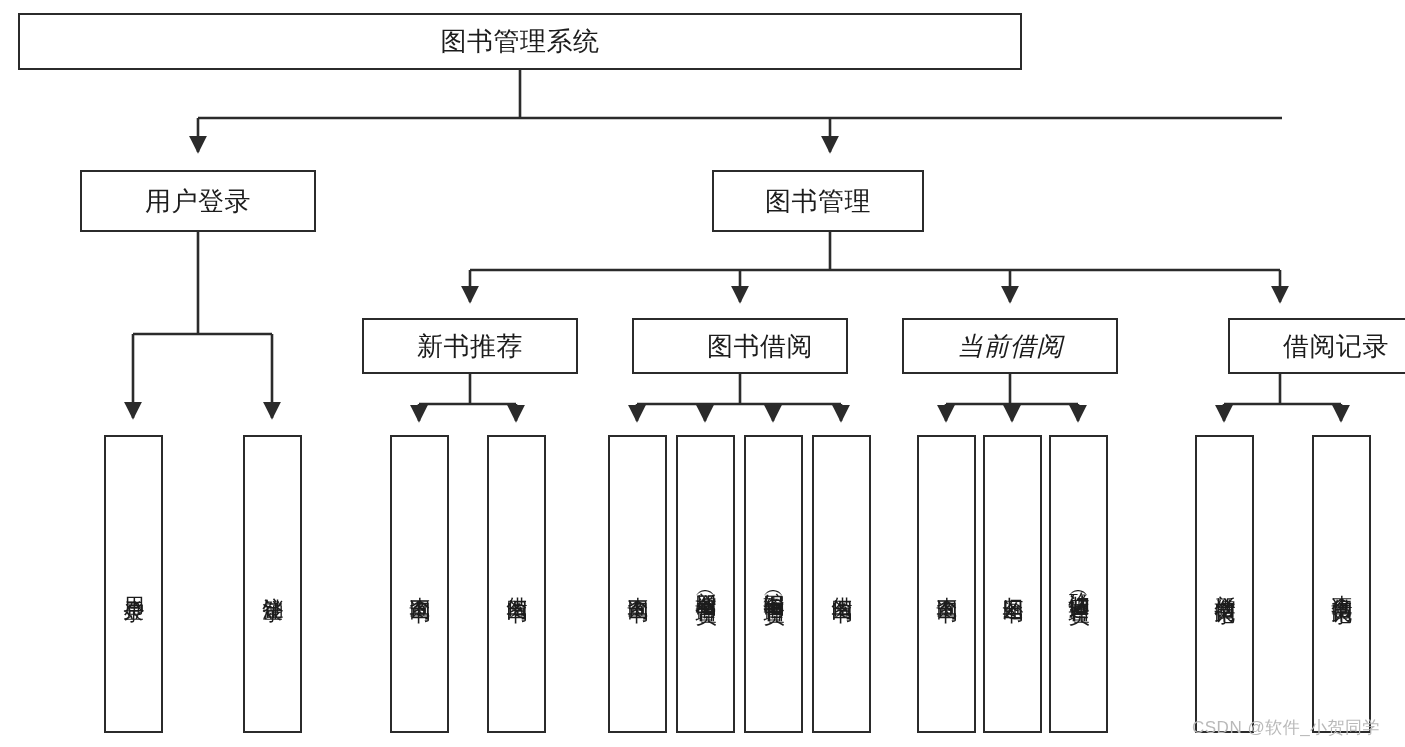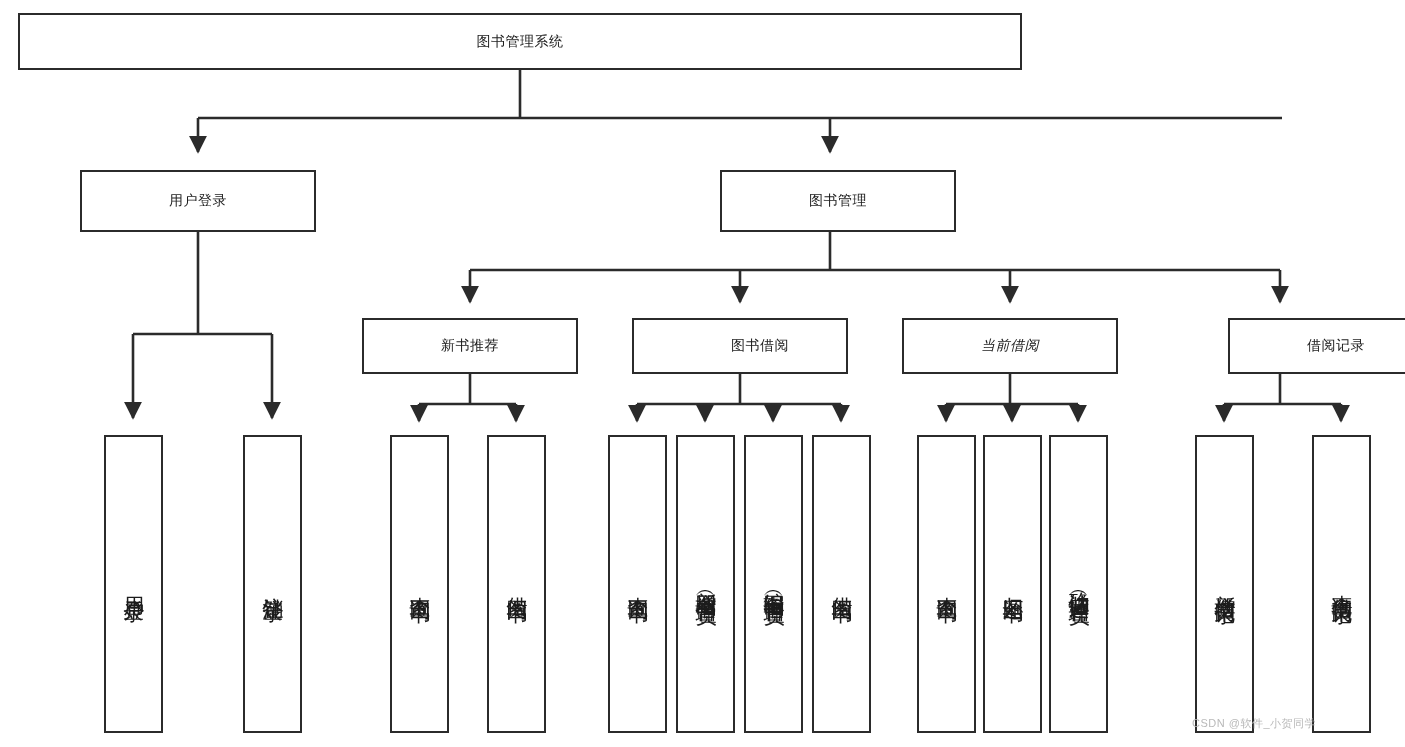--- a/index.html
+++ b/index.html
@@ -30,38 +30,38 @@
     position: absolute;
     box-sizing: border-box;
     background: #ffffff;
     border: 2px solid #2b2b2b;
     display: flex;
     align-items: center;
     justify-content: center;
     overflow: hidden;
   }
   .node-label-h {
-    font-size: 14px;
+    font-size: 26px;
     color: #1c1c1c;
     letter-spacing: 0.5px;
     line-height: 1.1;
     white-space: nowrap;
   }
   .node-label-v {
     font-size: 21px;
     color: #1c1c1c;
     line-height: 1.18;
     writing-mode: vertical-rl;
     text-orientation: upright;
     letter-spacing: 2px;
     white-space: nowrap;
   }
   .watermark {
     position: absolute;
-    font-size: 11px;
+    font-size: 17px;
     color: #b9b9b9;
     white-space: nowrap;
     letter-spacing: 0.5px;
   }
 </style>
 </head>
 <body>
 
 <div id="diagram-root">
 
@@ -128,21 +128,21 @@
   </svg>
 
   <div class="node-box" style="left:18px; top:13px; width:1004px; height:57px;">
     <span class="node-label-h">图书管理系统</span>
   </div>
 
   <div class="node-box" style="left:80px; top:170px; width:236px; height:62px;">
     <span class="node-label-h">用户登录</span>
   </div>
 
-  <div class="node-box" style="left:712px; top:170px; width:236px; height:62px;margin-left:8px;">
+  <div class="node-box" style="left:712px; top:170px; width:212px; height:62px;">
     <span class="node-label-h">图书管理</span>
   </div>
 
   <div class="node-box" style="left:362px; top:318px; width:216px; height:56px;">
     <span class="node-label-h">新书推荐</span>
   </div>
 
   <div class="node-box" style="left:632px; top:318px; width:216px; height:56px;padding-left:40px;">
     <span class="node-label-h">图书借阅</span>
   </div>

